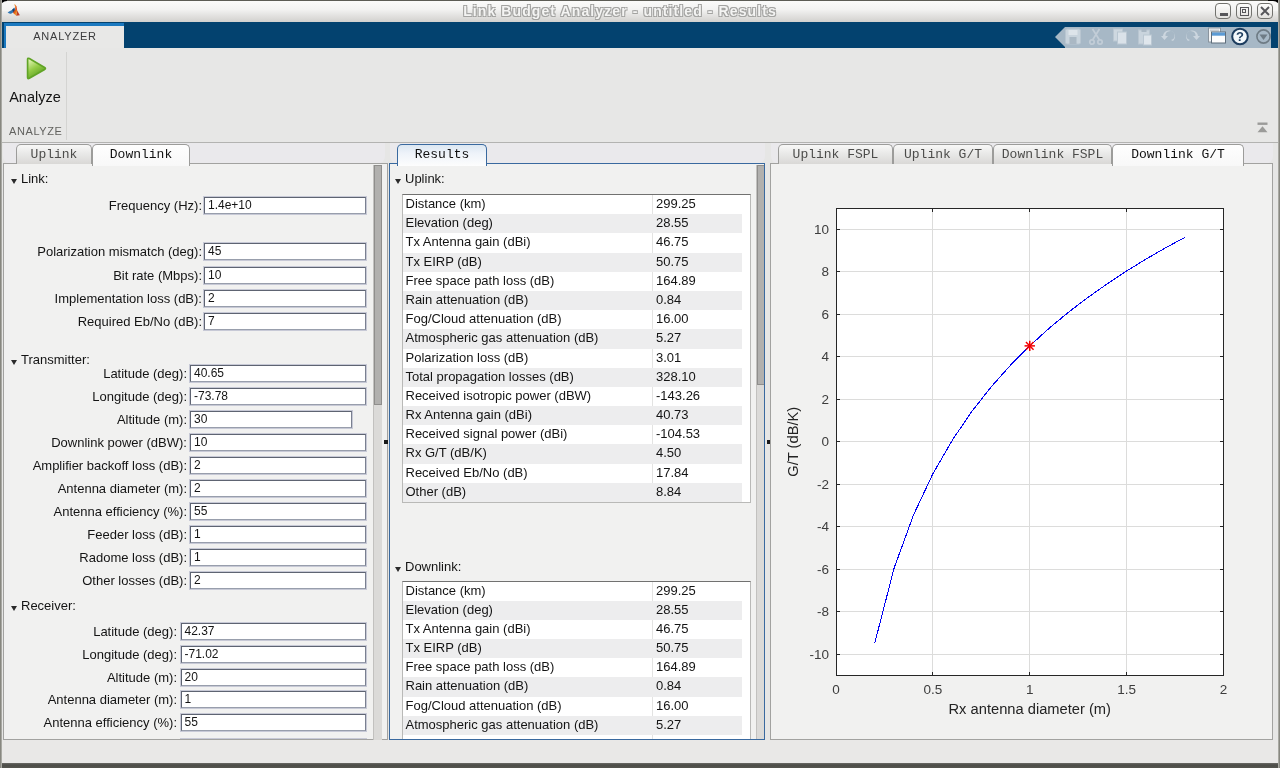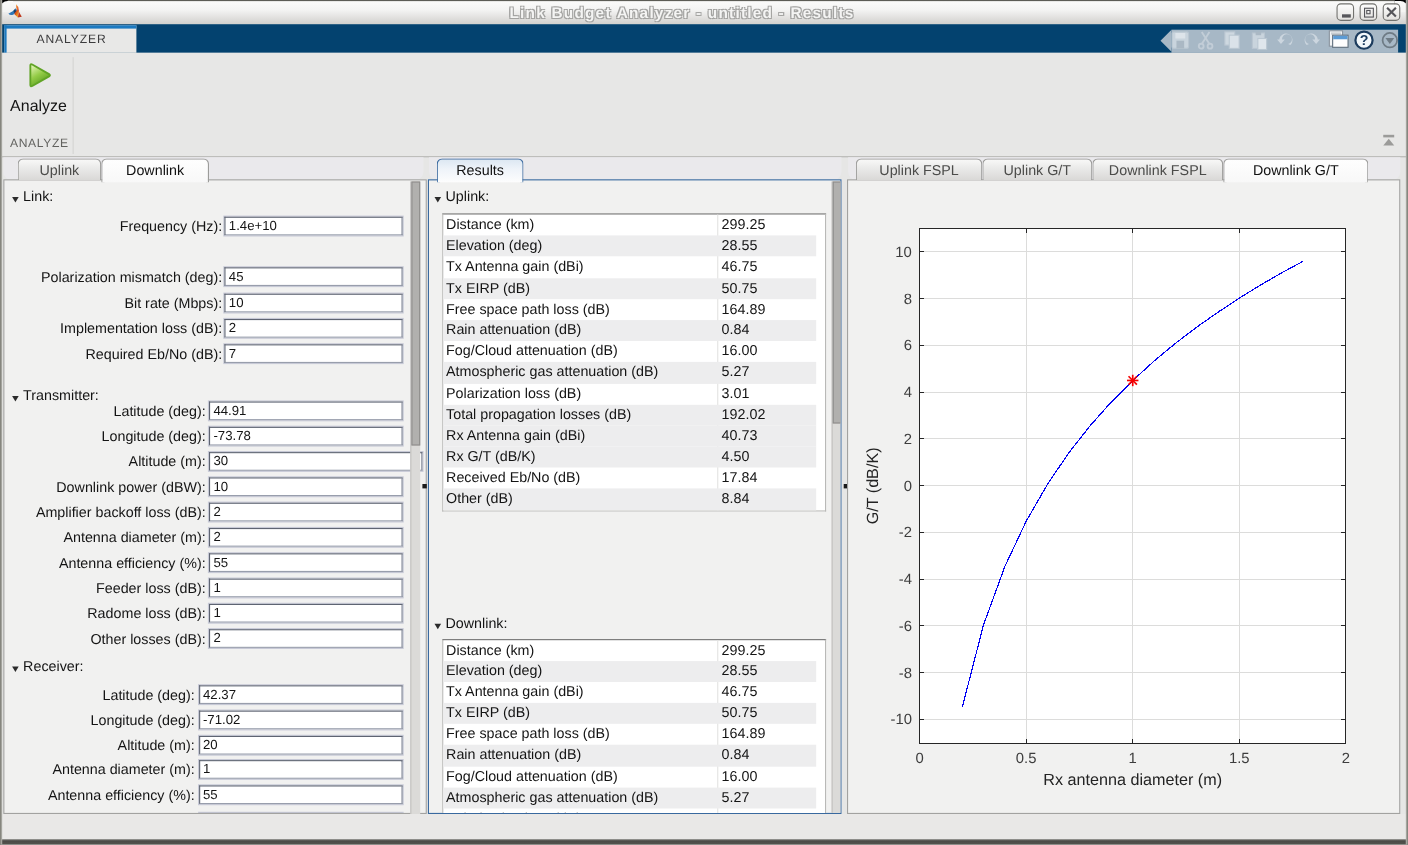--- a/index.html
+++ b/index.html
@@ -26,21 +26,21 @@
 #toolstrip { left:0; top:48px; width:1280px; height:95px; background:#e7e7e6; border-bottom:1px solid #b3b3b1; }
 #analyzelbl { left:9px; top:125px; font-size:11px; color:#62625f; letter-spacing:0.6px; }
 #vsep { left:66px; top:52px; width:1px; height:88px; background:#d4d4d2; }
 #analyzetxt { left:0px; top:89px; width:70px; text-align:center; font-size:14.5px; color:#141414; }
 #collapsebtn { left:1257px; top:122px; width:11px; height:11px; }
 
 
 .tabstrip { top:143px; height:21px; background:#eae9ec; border-radius:0 0 8px 8px; }
 .tab { position:absolute; top:144px; height:19.5px; border:1px solid #9c9c9a; border-bottom:none;
   border-radius:5px 5px 0 0; font-size:13px; text-align:center; color:#4c4c4a;
-  background:linear-gradient(#f8f8f7,#e9e9e8 45%,#d9d8d6); line-height:19px; }
+  background:linear-gradient(#f8f8f7,#e9e9e8 45%,#d9d8d6); line-height:19px;font-family:Liberation Mono, monospace; }
 .tab.active { background:linear-gradient(#fefefe,#f8f8f8); color:#111; z-index:5; height:21.5px; }
 .panelbox { top:163px; height:577px; background:#f1f1f0; border:1px solid #a2a2a0; }
 .hdr { position:absolute; font-size:13px; color:#141414; height:16px; line-height:16px; }
 .hdr .tri { display:inline-block; width:0; height:0; border-left:3.8px solid transparent;
   border-right:3.8px solid transparent; border-top:5.2px solid #2b2b2b; margin-right:4px; position:relative; top:1px; }
 
 
 .frow { position:absolute; width:100%; height:17px; }
 .frow label { position:absolute; top:0; font-size:13px; color:#141414; line-height:18px; text-align:right; }
 .inp { position:absolute; top:0; height:17px; background:#fff; border:1px solid #5e6472;
@@ -189,29 +189,29 @@
     <div class="frow" style="top:125.7px">
       <label style="left:0;width:202px">Implementation loss (dB):</label>
       <div class="inp" style="left:204px;width:161.5px">2</div>
     </div>
     <div class="frow" style="top:148.9px">
       <label style="left:0;width:202px">Required Eb/No (dB):</label>
       <div class="inp" style="left:204px;width:161.5px">7</div>
     </div>
     <div class="frow" style="top:201.3px">
       <label style="left:0;width:187px">Latitude (deg):</label>
-      <div class="inp" style="left:190px;width:175.5px">44.91</div>
+      <div class="inp" style="left:190px;width:175.5px">40.65</div>
     </div>
     <div class="frow" style="top:224.3px">
       <label style="left:0;width:187px">Longitude (deg):</label>
       <div class="inp" style="left:190px;width:175.5px">-73.78</div>
     </div>
     <div class="frow" style="top:247.3px">
       <label style="left:0;width:187px">Altitude (m):</label>
-      <div class="inp" style="left:190px;width:194px">30</div>
+      <div class="inp" style="left:190px;width:162px">30</div>
     </div>
     <div class="frow" style="top:270.2px">
       <label style="left:0;width:187px">Downlink power (dBW):</label>
       <div class="inp" style="left:190px;width:175.5px">10</div>
     </div>
     <div class="frow" style="top:293.2px">
       <label style="left:0;width:187px">Amplifier backoff loss (dB):</label>
       <div class="inp" style="left:190px;width:175.5px">2</div>
     </div>
     <div class="frow" style="top:316.2px">
@@ -260,21 +260,21 @@
     </div>
   </div>
 
 <div class="sbtrack" style="left:372.5px;top:164.5px;width:9.5px;height:575px">
   <div class="sbthumb" style="top:0px;height:240px"></div>
 </div>
 <div class="abs" style="left:383.5px;top:439.5px;width:4px;height:4px;background:#1a1a1a"></div>
 
 <div class="abs tabstrip" style="left:389.5px;width:375px"></div>
 <div class="abs panelbox" style="left:388.5px;width:376px;border-color:#39699f"></div>
-<div class="abs tab active" style="left:397px;width:79px;border-color:#39699f;background:linear-gradient(#dce7f2,#eef3f9 40%,#fdfdfd)">Results</div>
+<div class="abs tab active" style="left:397px;width:90px;border-color:#39699f;background:linear-gradient(#dce7f2,#eef3f9 40%,#fdfdfd)">Results</div>
 <div id="midpanel" class="abs" style="left:389.5px;top:164px;width:374px;height:575px;overflow:hidden">
   <div class="hdr" style="left:5.5px;top:7px"><span class="tri"></span>Uplink:</div>
   <div class="rtable" style="left:12.5px;top:30px;width:349px" id="table1">
       <div class="coldiv"></div>
       <div class="trow" style="width:339px">
         <span class="c1">Distance (km)</span>
         <span class="c2">299.25</span>
       </div>
       <div class="trow odd" style="width:339px">
         <span class="c1">Elevation (deg)</span>
@@ -303,25 +303,33 @@
       <div class="trow odd" style="width:339px">
         <span class="c1">Atmospheric gas attenuation (dB)</span>
         <span class="c2">5.27</span>
       </div>
       <div class="trow" style="width:339px">
         <span class="c1">Polarization loss (dB)</span>
         <span class="c2">3.01</span>
       </div>
       <div class="trow odd" style="width:339px">
         <span class="c1">Total propagation losses (dB)</span>
-        <span class="c2">192.02</span>
+        <span class="c2">328.10</span>
+      </div>
+      <div class="trow" style="width:339px">
+        <span class="c1">Received isotropic power (dBW)</span>
+        <span class="c2">-143.26</span>
       </div>
       <div class="trow odd" style="width:339px">
         <span class="c1">Rx Antenna gain (dBi)</span>
         <span class="c2">40.73</span>
+      </div>
+      <div class="trow" style="width:339px">
+        <span class="c1">Received signal power (dBi)</span>
+        <span class="c2">-104.53</span>
       </div>
       <div class="trow odd" style="width:339px">
         <span class="c1">Rx G/T (dB/K)</span>
         <span class="c2">4.50</span>
       </div>
       <div class="trow" style="width:339px">
         <span class="c1">Received Eb/No (dB)</span>
         <span class="c2">17.84</span>
       </div>
       <div class="trow odd" style="width:339px">

